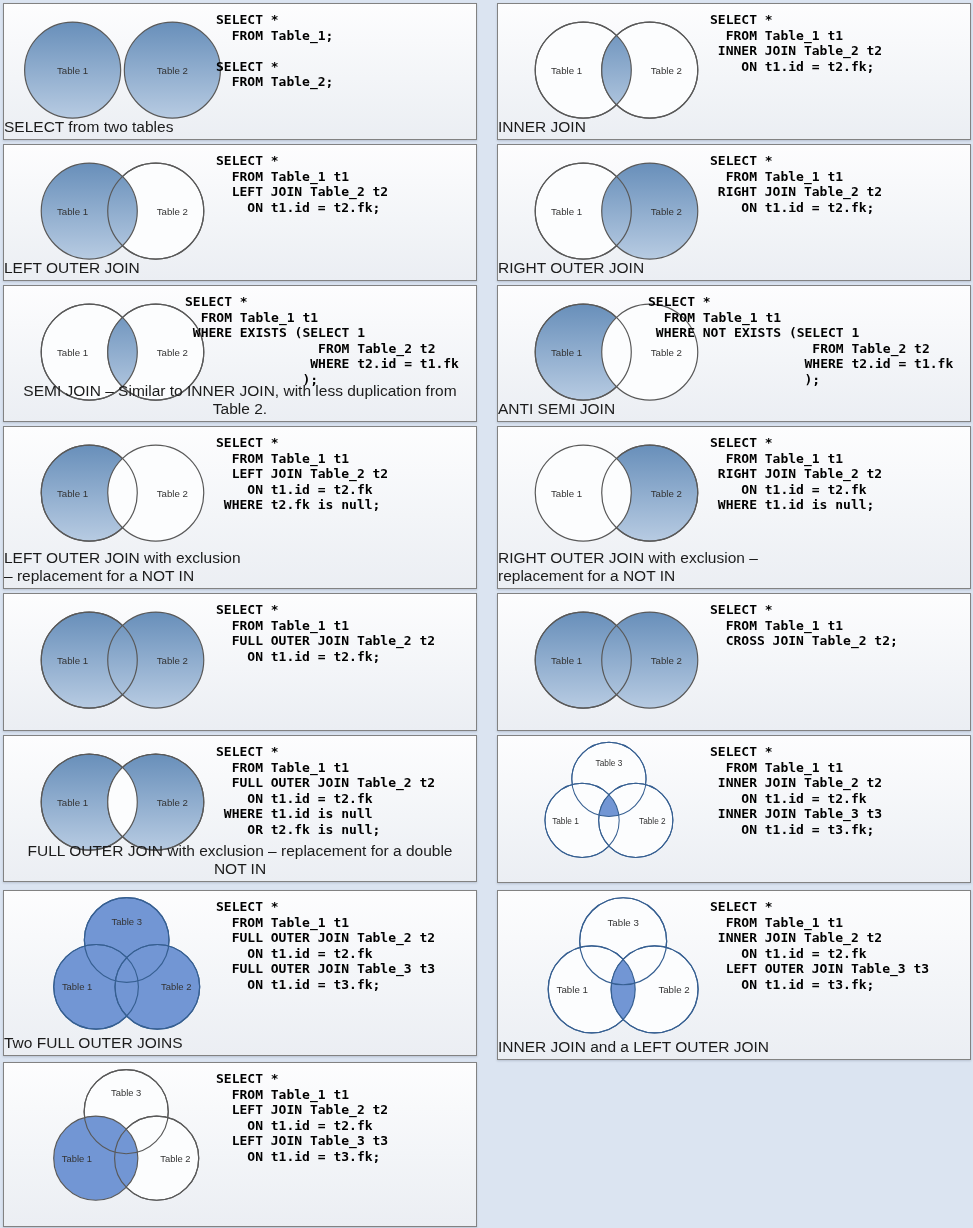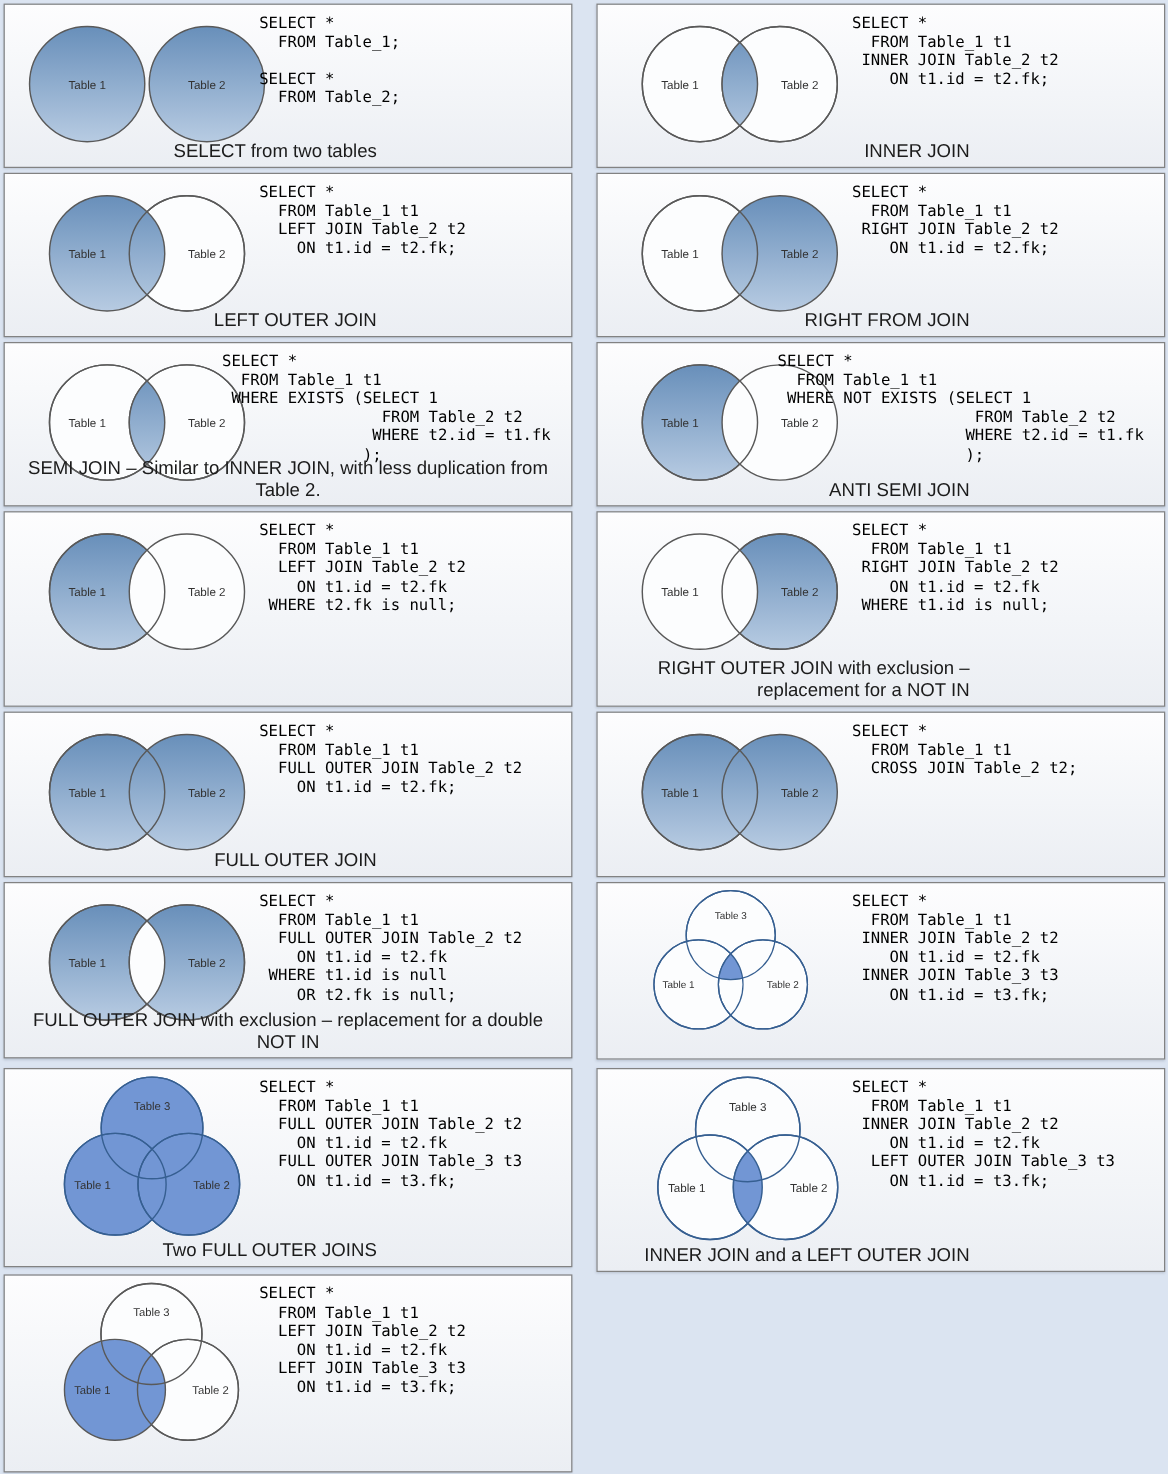--- a/index.html
+++ b/index.html
@@ -17,34 +17,34 @@
     background:linear-gradient(180deg,#fdfdfe 0%,#f3f5f8 55%,#ebeef3 100%);
     border:1.6px solid #828282;
     box-sizing:border-box;
     box-shadow:0 1px 2px rgba(80,90,110,0.25);
   }
   .venn{position:absolute;top:5px;left:16px;}
   .venn.three{top:3px;left:28px;}
   .sql-code{
     position:absolute;top:8px;margin:0;
     font-family:"DejaVu Sans Mono", monospace;
-    font-weight:normal;
+    font-weight:bold;
     font-size:13px;
     line-height:15.6px;
     color:#000;
     white-space:pre;
   }
   .caption{
     position:absolute;bottom:3px;
     font-size:15.5px;
     color:#1b1b1b;
     white-space:pre-line;
     line-height:18px;
   }
-  .caption.short{left:0;width:310px;text-align:right;}
+  .caption.short{left:0;width:310px;text-align:left;}
   .caption.long{left:10px;right:10px;text-align:center;}
   svg text.tbl-label{
     font-family:"Liberation Sans", sans-serif;
     font-size:10.5px;
     fill:#333;
   }
 </style>
 </head>
 <body>
 
@@ -146,21 +146,21 @@
           <circle cx="75" cy="66" r="52" fill="#fcfdfe" stroke="#595959" stroke-width="1.3"></circle>
           <circle cx="147" cy="66" r="52" fill="url(#gr3)" stroke="#595959" stroke-width="1.3"></circle>
           <circle cx="75" cy="66" r="52" fill="none" stroke="#595959" stroke-width="1.3"></circle>
           <text x="57" y="70" text-anchor="middle" class="tbl-label">Table 1</text>
           <text x="165" y="70" text-anchor="middle" class="tbl-label">Table 2</text>
         </svg></div>
       <pre class="sql-code" style="left: 212px;">SELECT *
   FROM Table_1 t1
  RIGHT JOIN Table_2 t2
     ON t1.id = t2.fk;</pre>
-      <div class="caption short">RIGHT FROM JOIN</div>
+      <div class="caption short">RIGHT OUTER JOIN</div>
     </section>
     <section class="panel" style="left: 3px; top: 285px; height: 137px;">
       <div class="venn"><svg viewBox="0 0 222 134" height="124" width="205">
           <defs>
             <linearGradient id="gr4" x1="0" y1="0" x2="0" y2="1">
               <stop offset="0%" stop-color="#688fba"></stop>
               <stop offset="100%" stop-color="#b7cbe2"></stop>
             </linearGradient>
             <clipPath id="cpa4">
               <circle cx="75" cy="66" r="52"></circle>
@@ -231,20 +231,22 @@
           <circle cx="147" cy="66" r="52" fill="#fcfdfe" stroke="#595959" stroke-width="1.3"></circle>
           <circle cx="75" cy="66" r="52" fill="none" stroke="#595959" stroke-width="1.3"></circle>
           <text x="57" y="70" text-anchor="middle" class="tbl-label">Table 1</text>
           <text x="165" y="70" text-anchor="middle" class="tbl-label">Table 2</text>
         </svg></div>
       <pre class="sql-code" style="left: 212px;">SELECT *
   FROM Table_1 t1
   LEFT JOIN Table_2 t2
     ON t1.id = t2.fk
  WHERE t2.fk is null;</pre>
+      <div class="caption short">LEFT OUTER JOIN with exclusion
+– replacement for a NOT IN</div>
     </section>
     <section class="panel" style="left: 497px; top: 426px; height: 163px;">
       <div class="venn"><svg viewBox="0 0 222 134" height="124" width="205">
           <defs>
             <linearGradient id="gr7" x1="0" y1="0" x2="0" y2="1">
               <stop offset="0%" stop-color="#688fba"></stop>
               <stop offset="100%" stop-color="#b7cbe2"></stop>
             </linearGradient>
             <clipPath id="cpa7">
               <circle cx="75" cy="66" r="52"></circle>
@@ -284,21 +286,20 @@
           <circle cx="75" cy="66" r="52" fill="url(#gr8)" stroke="#595959" stroke-width="1.3"></circle>
           <circle cx="147" cy="66" r="52" fill="url(#gr8)" stroke="#595959" stroke-width="1.3"></circle>
           <circle cx="75" cy="66" r="52" fill="none" stroke="#595959" stroke-width="1.3"></circle>
           <text x="57" y="70" text-anchor="middle" class="tbl-label">Table 1</text>
           <text x="165" y="70" text-anchor="middle" class="tbl-label">Table 2</text>
         </svg></div>
       <pre class="sql-code" style="left: 212px;">SELECT *
   FROM Table_1 t1
   FULL OUTER JOIN Table_2 t2
     ON t1.id = t2.fk;</pre>
-      <div class="caption short">FULL OUTER JOIN</div>
     </section>
     <section class="panel" style="left: 497px; top: 593px; height: 138px;">
       <div class="venn"><svg viewBox="0 0 222 134" height="124" width="205">
           <defs>
             <linearGradient id="gr9" x1="0" y1="0" x2="0" y2="1">
               <stop offset="0%" stop-color="#688fba"></stop>
               <stop offset="100%" stop-color="#b7cbe2"></stop>
             </linearGradient>
             <clipPath id="cpa9">
               <circle cx="75" cy="66" r="52"></circle>

